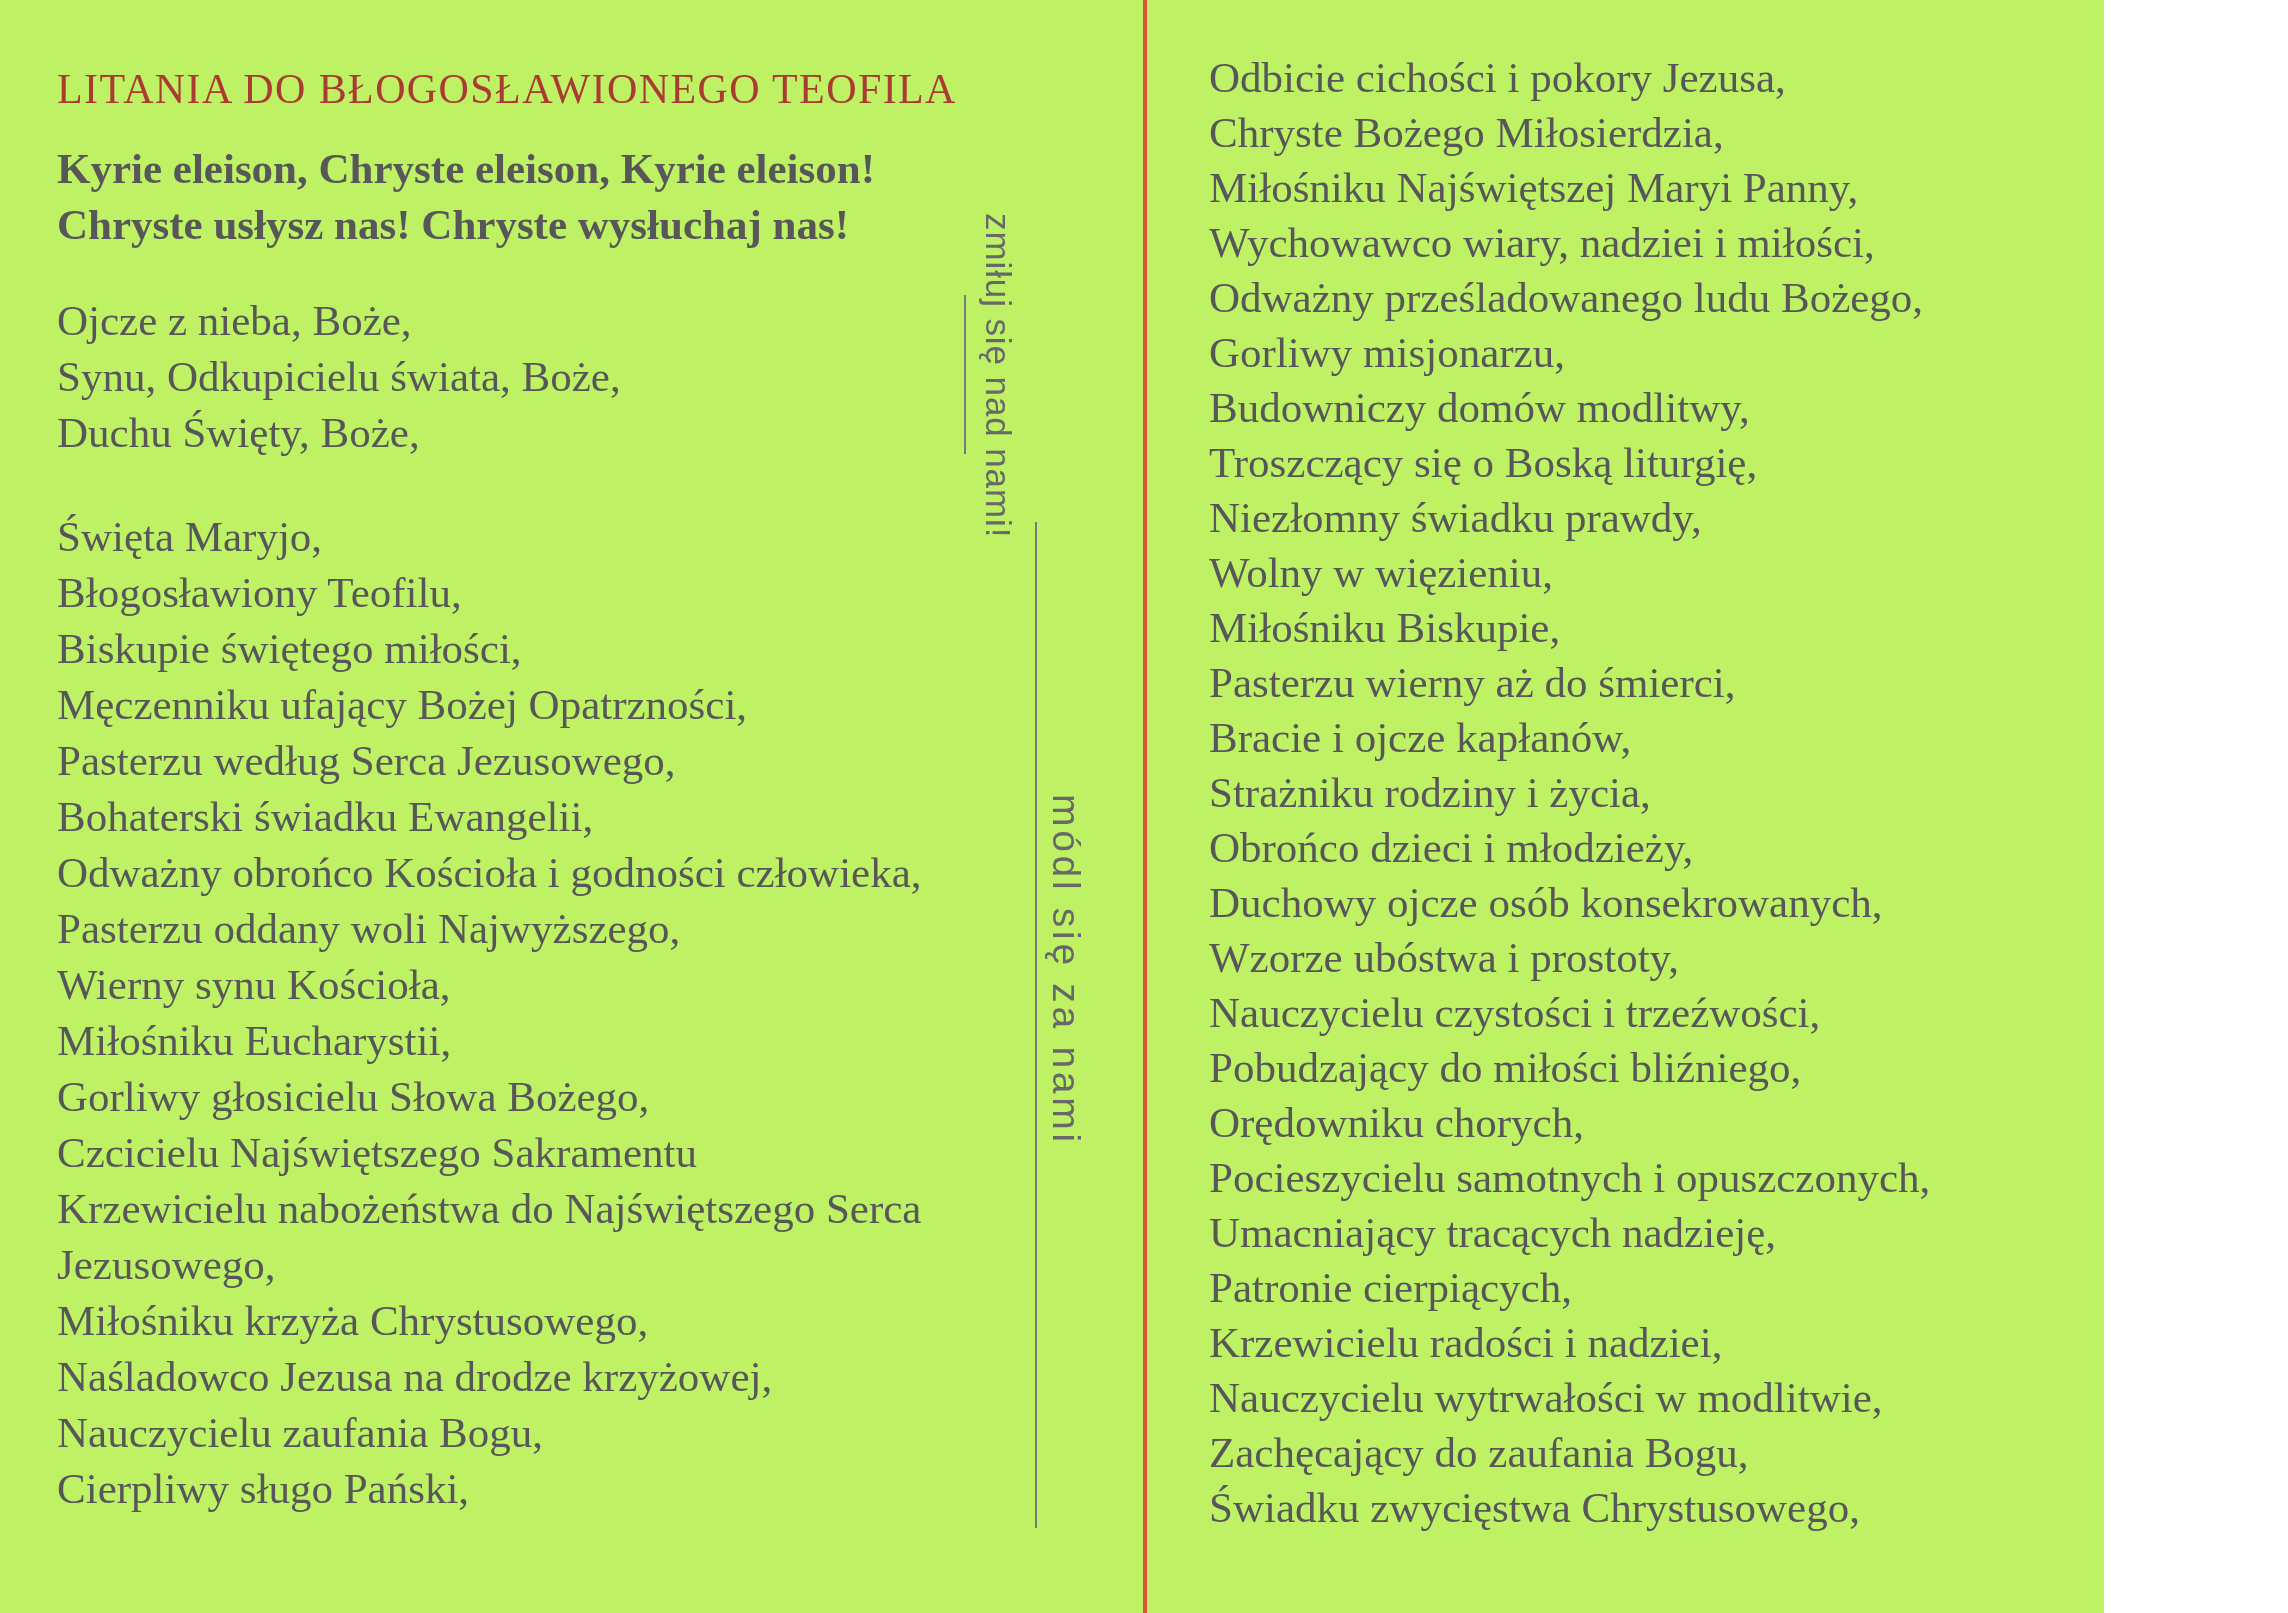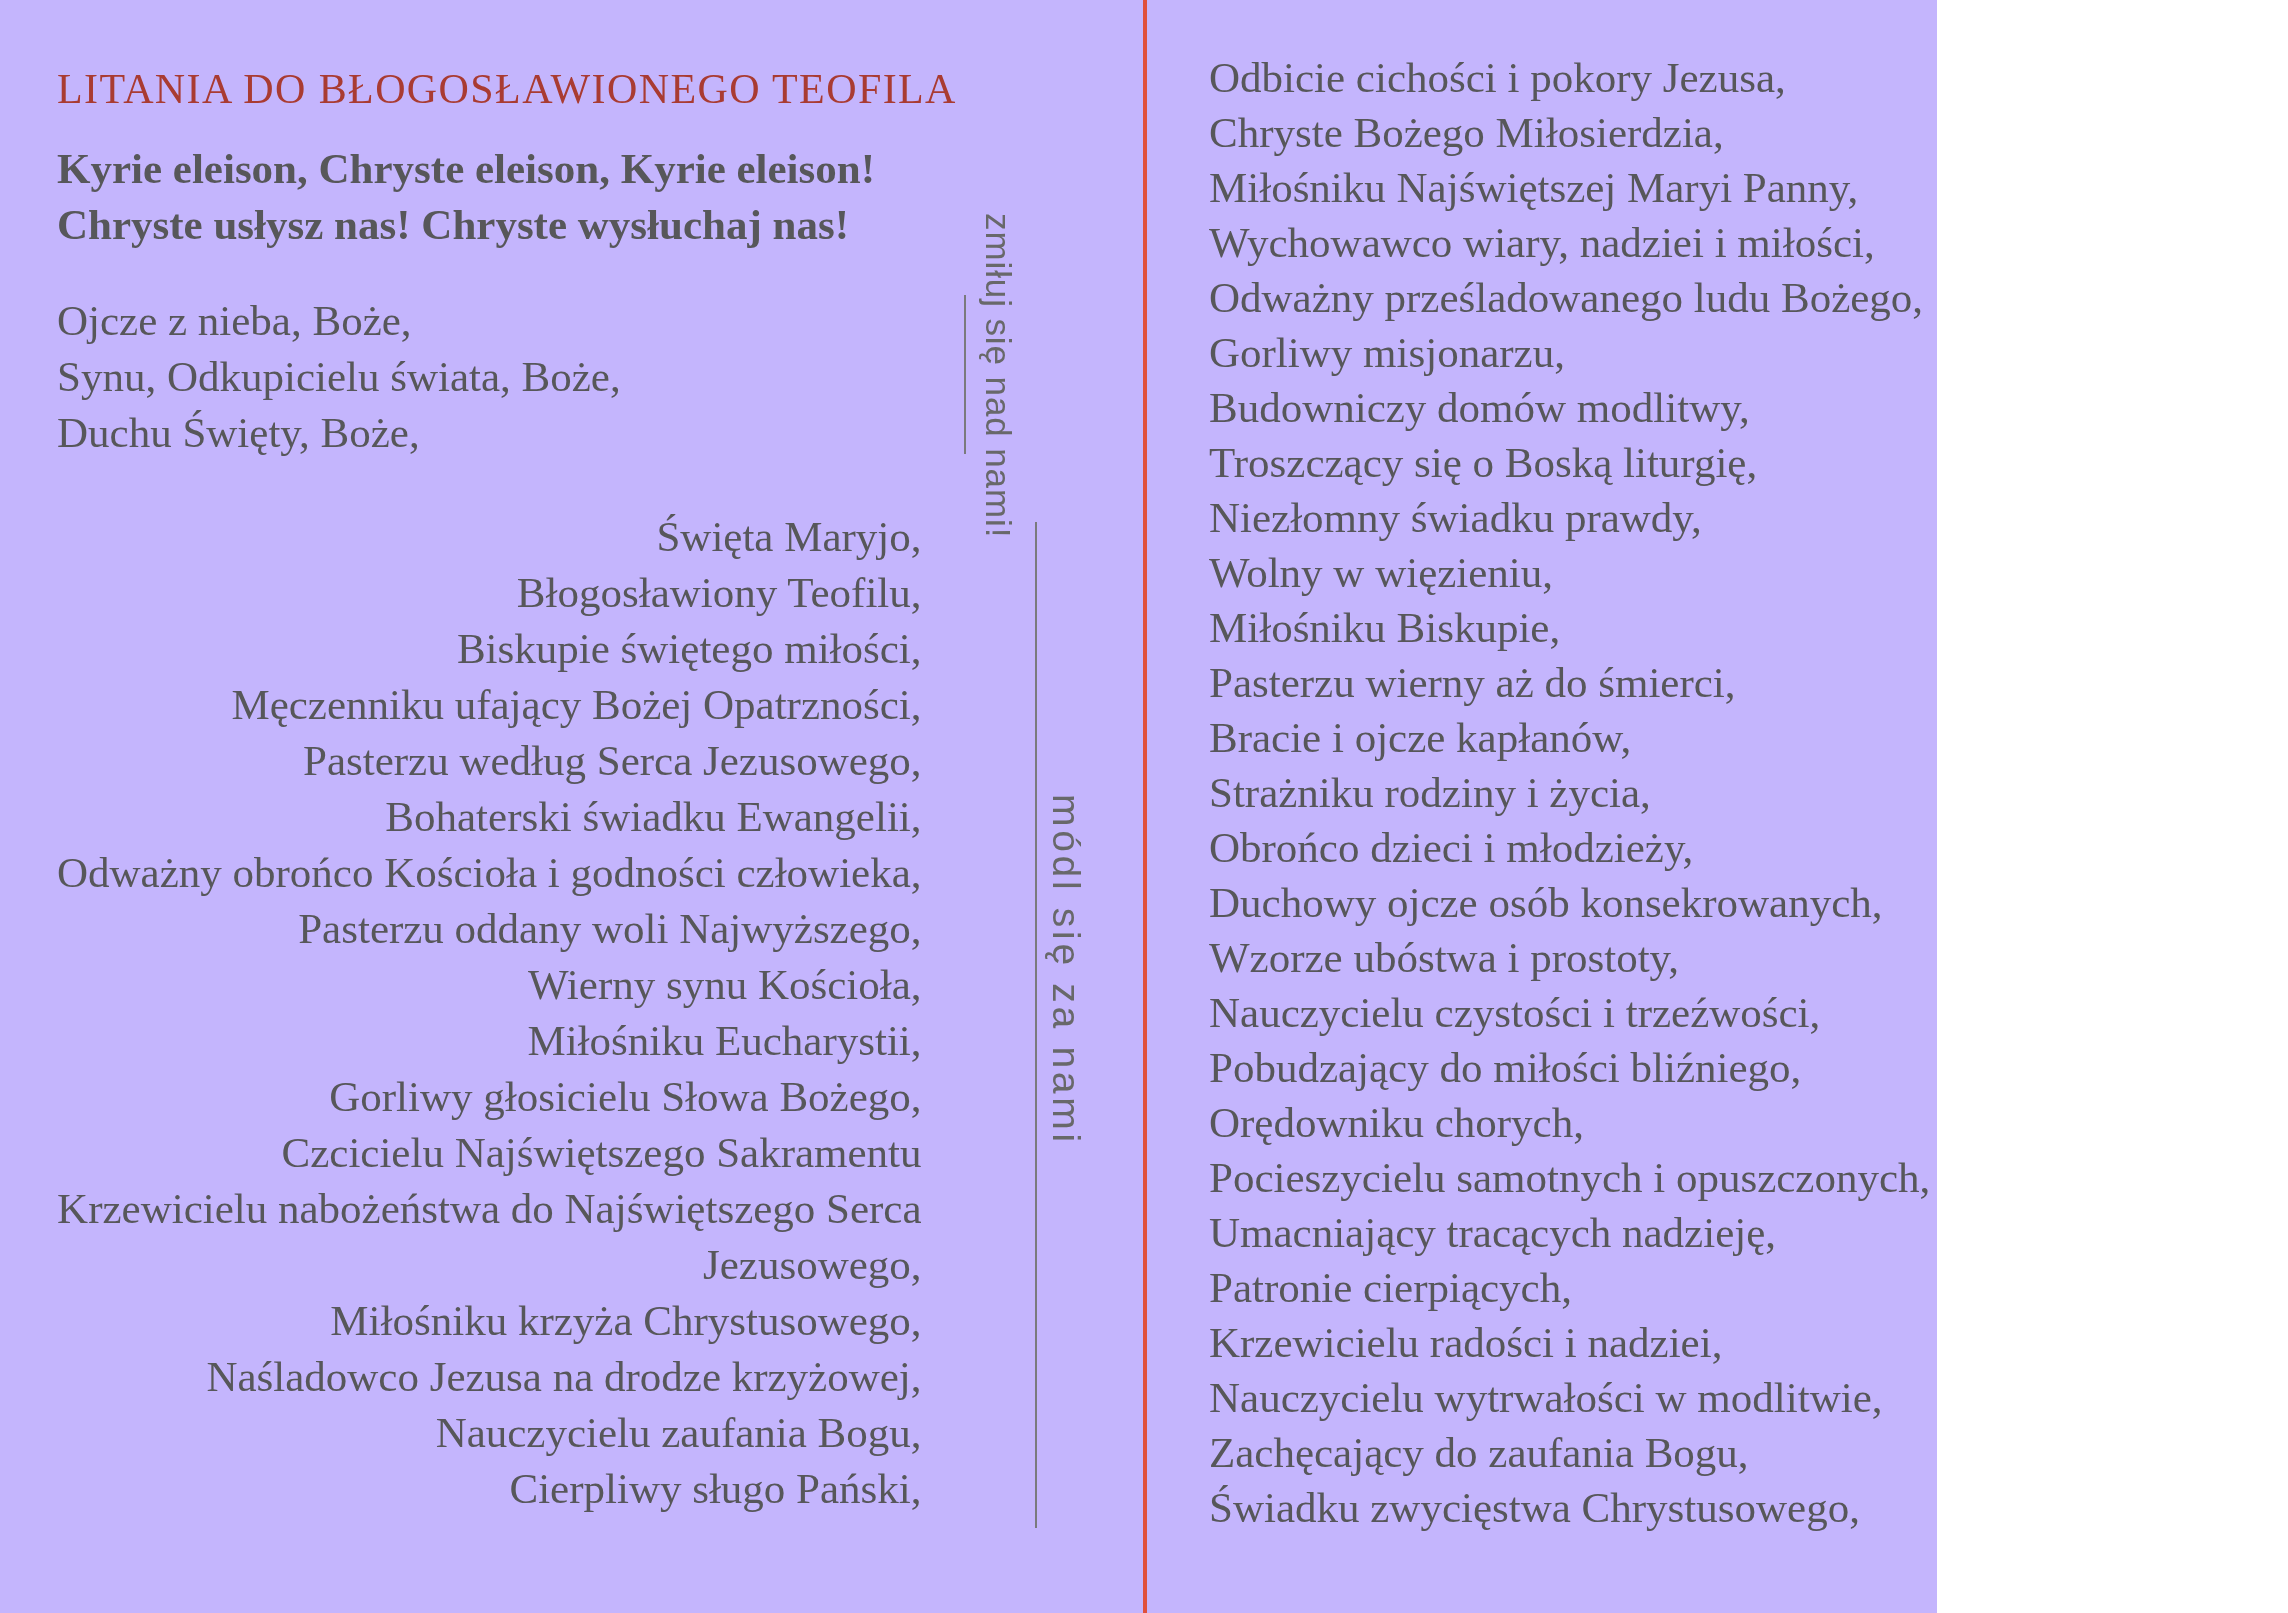--- a/index.html
+++ b/index.html
@@ -1,40 +1,40 @@
 <!DOCTYPE html>
 <html style="font-size:14.8px"><head>
 <meta charset="utf-8">
 <style>
   html,body{margin:0;padding:0;background:#ffffff;}
   .canvas{
     position:relative;
-    width:1937px;height:1613px;
-    background:#c4b5fd;
+    width:2104px;height:1613px;
+    background:#bef264;
     font-family:"Liberation Serif", serif;
     color:#57575a;
     overflow:hidden;
   }
   .page-title{
     position:absolute;left:57px;top:65px;
     margin:0;
     font-size:42px;font-weight:400;
     letter-spacing:1.4px;
     color:#a93b32;
     white-space:nowrap;
   }
   .textblock{
     position:absolute;left:57px;
     font-size:43px;line-height:56px;
     color:#57575a;
     white-space:nowrap;
   }
   .tb-intro{top:141px;font-weight:bold;}
   .tb-trinity{top:293px;}
-  .tb-saints{top:509px;text-align:right;}
+  .tb-saints{top:509px;}
   .textblock-right{
     position:absolute;left:1209px;top:50px;
     font-size:43px;line-height:55px;
     color:#57575a;
     white-space:nowrap;
   }
   .divider{
     position:absolute;left:1143px;top:0;width:3.7px;height:1613px;
     background:#e0503c;
   }

